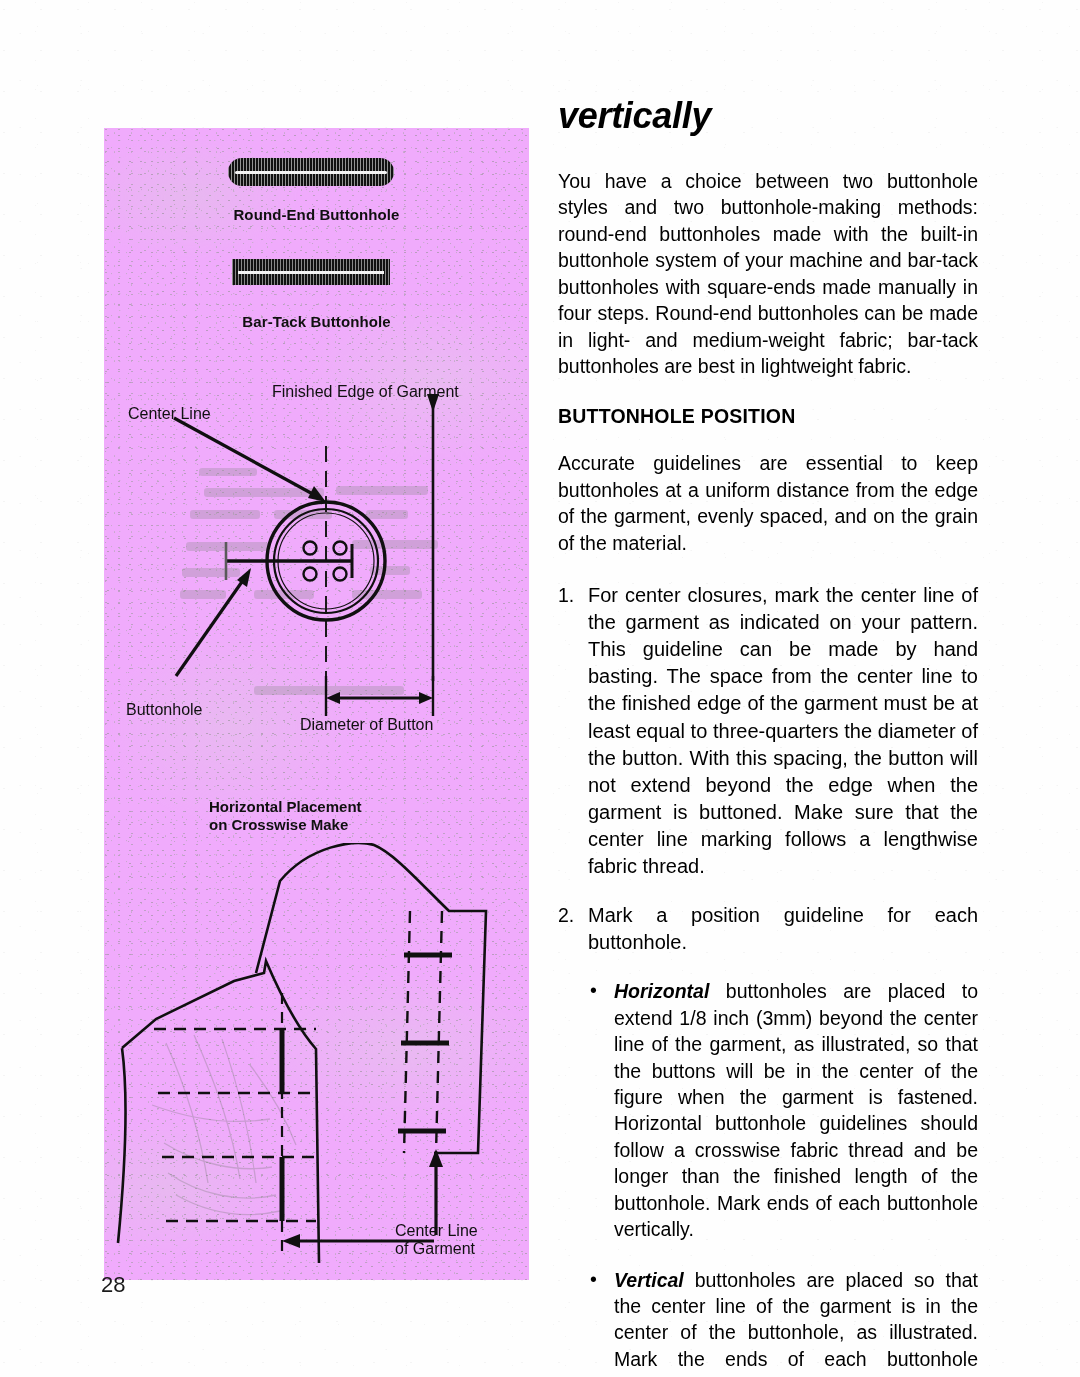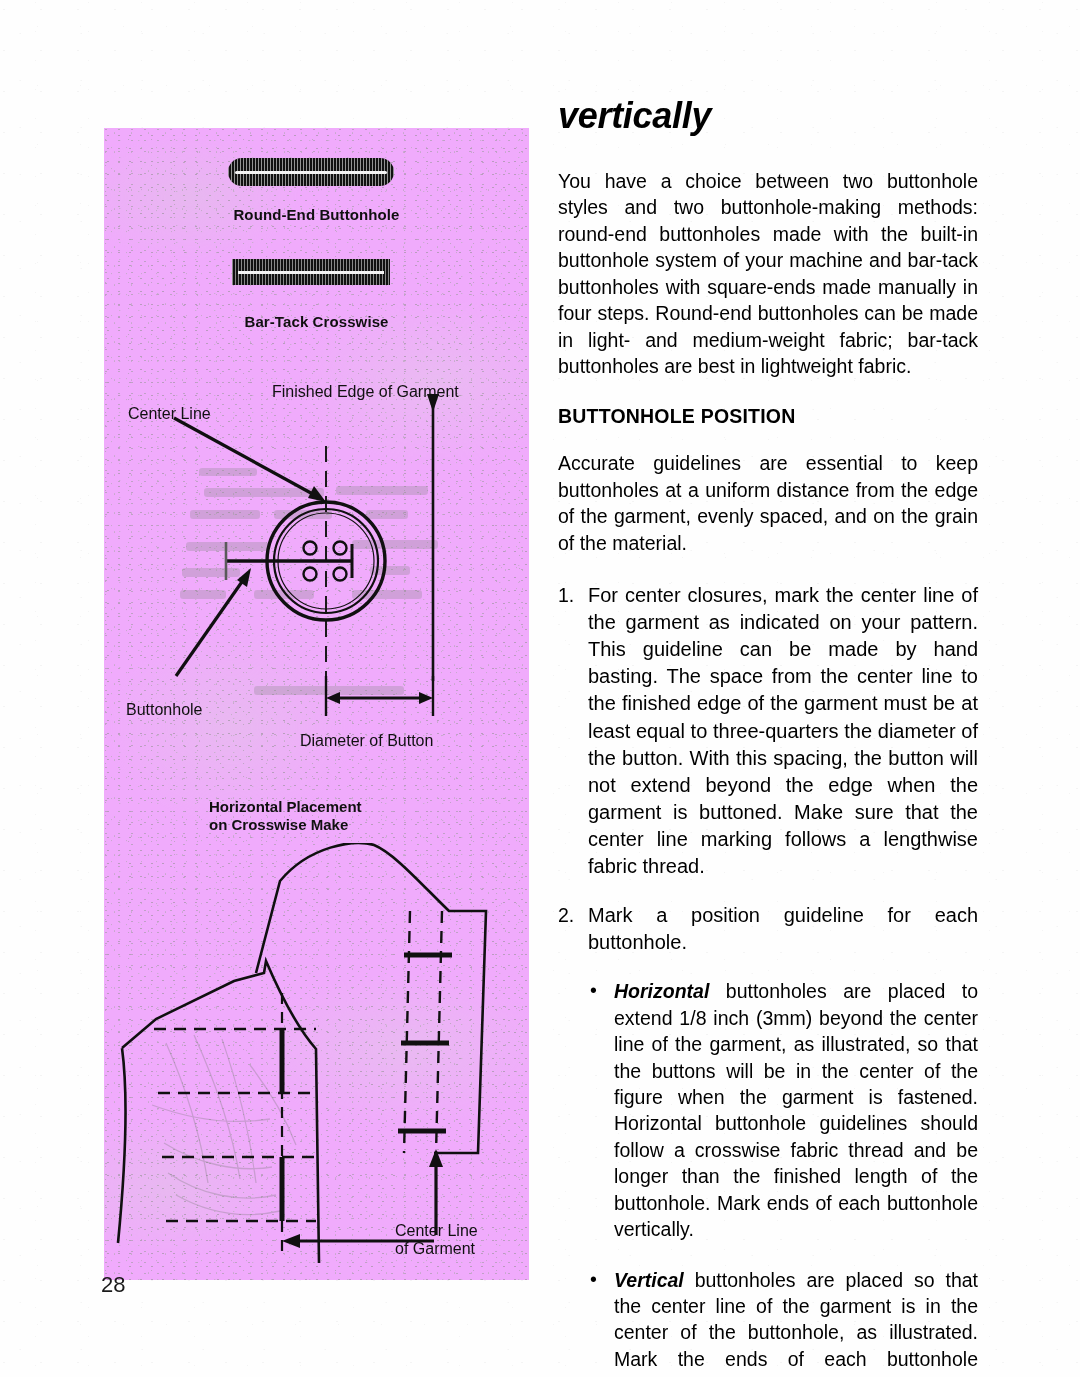--- a/index.html
+++ b/index.html
@@ -239,21 +239,21 @@
     <div class="panel-grain"></div>
 
     <div class="bh-round" style="left:124px; top:30px; width:166px; height:28px;">
       <div class="stitch"></div>
     </div>
     <div class="cap-bold" style="left:0px; top:78px; width:425px;">Round-End Buttonhole</div>
 
     <div class="bh-bar" style="left:128px; top:131px; width:158px; height:26px;">
       <div class="stitch"></div>
     </div>
-    <div class="cap-bold" style="left:0px; top:185px; width:425px;">Bar-Tack Crosswise</div>
+    <div class="cap-bold" style="left:0px; top:185px; width:425px;">Bar-Tack Buttonhole</div>
 
     <svg class="ip" style="left:0px; top:248px;" width="425" height="400" viewBox="0 0 425 400">
 
       <g opacity="0.30" fill="#8a8a8a">
         <rect x="95" y="92" width="58" height="8" rx="3"></rect>
         <rect x="100" y="112" width="120" height="9" rx="3"></rect>
         <rect x="232" y="110" width="92" height="9" rx="3"></rect>
         <rect x="86" y="134" width="70" height="9" rx="3"></rect>
         <rect x="170" y="134" width="58" height="9" rx="3"></rect>
         <rect x="262" y="134" width="42" height="9" rx="3"></rect>
@@ -295,21 +295,21 @@
       <line x1="222" y1="300" x2="222" y2="340" stroke="#101010" stroke-width="2.4"></line>
       <line x1="329" y1="300" x2="329" y2="340" stroke="#101010" stroke-width="2.4"></line>
       <line x1="228" y1="322" x2="323" y2="322" stroke="#101010" stroke-width="3"></line>
       <polygon points="222,322 236,316 236,328" fill="#101010"></polygon>
       <polygon points="329,322 315,316 315,328" fill="#101010"></polygon>
     </svg>
 
     <div class="cap-plain" style="left:24px; top:277px;">Center Line</div>
     <div class="cap-plain" style="left:168px; top:255px;">Finished Edge of Garment</div>
     <div class="cap-plain" style="left:22px; top:573px;">Buttonhole</div>
-    <div class="cap-plain" style="left:196px; top:604px;">Diameter of Button</div>
+    <div class="cap-plain" style="left:196px; top:588px;">Diameter of Button</div>
 
     <div class="cap-bold2" style="left:105px; top:670px; width:290px;">
       <div>Horizontal Placement</div>
       <div>on Crosswise Make</div>
     </div>
 
     <svg class="ip" style="left:0px; top:715px;" width="425" height="420" viewBox="0 0 425 420">
 
       <path d="M 152 130 L 176 38 C 205 3 250 -4 270 2
                C 290 10 318 42 345 68 L 382 68 L 374 310 L 330 310" fill="none" stroke="#101010" stroke-width="2.6"></path>

